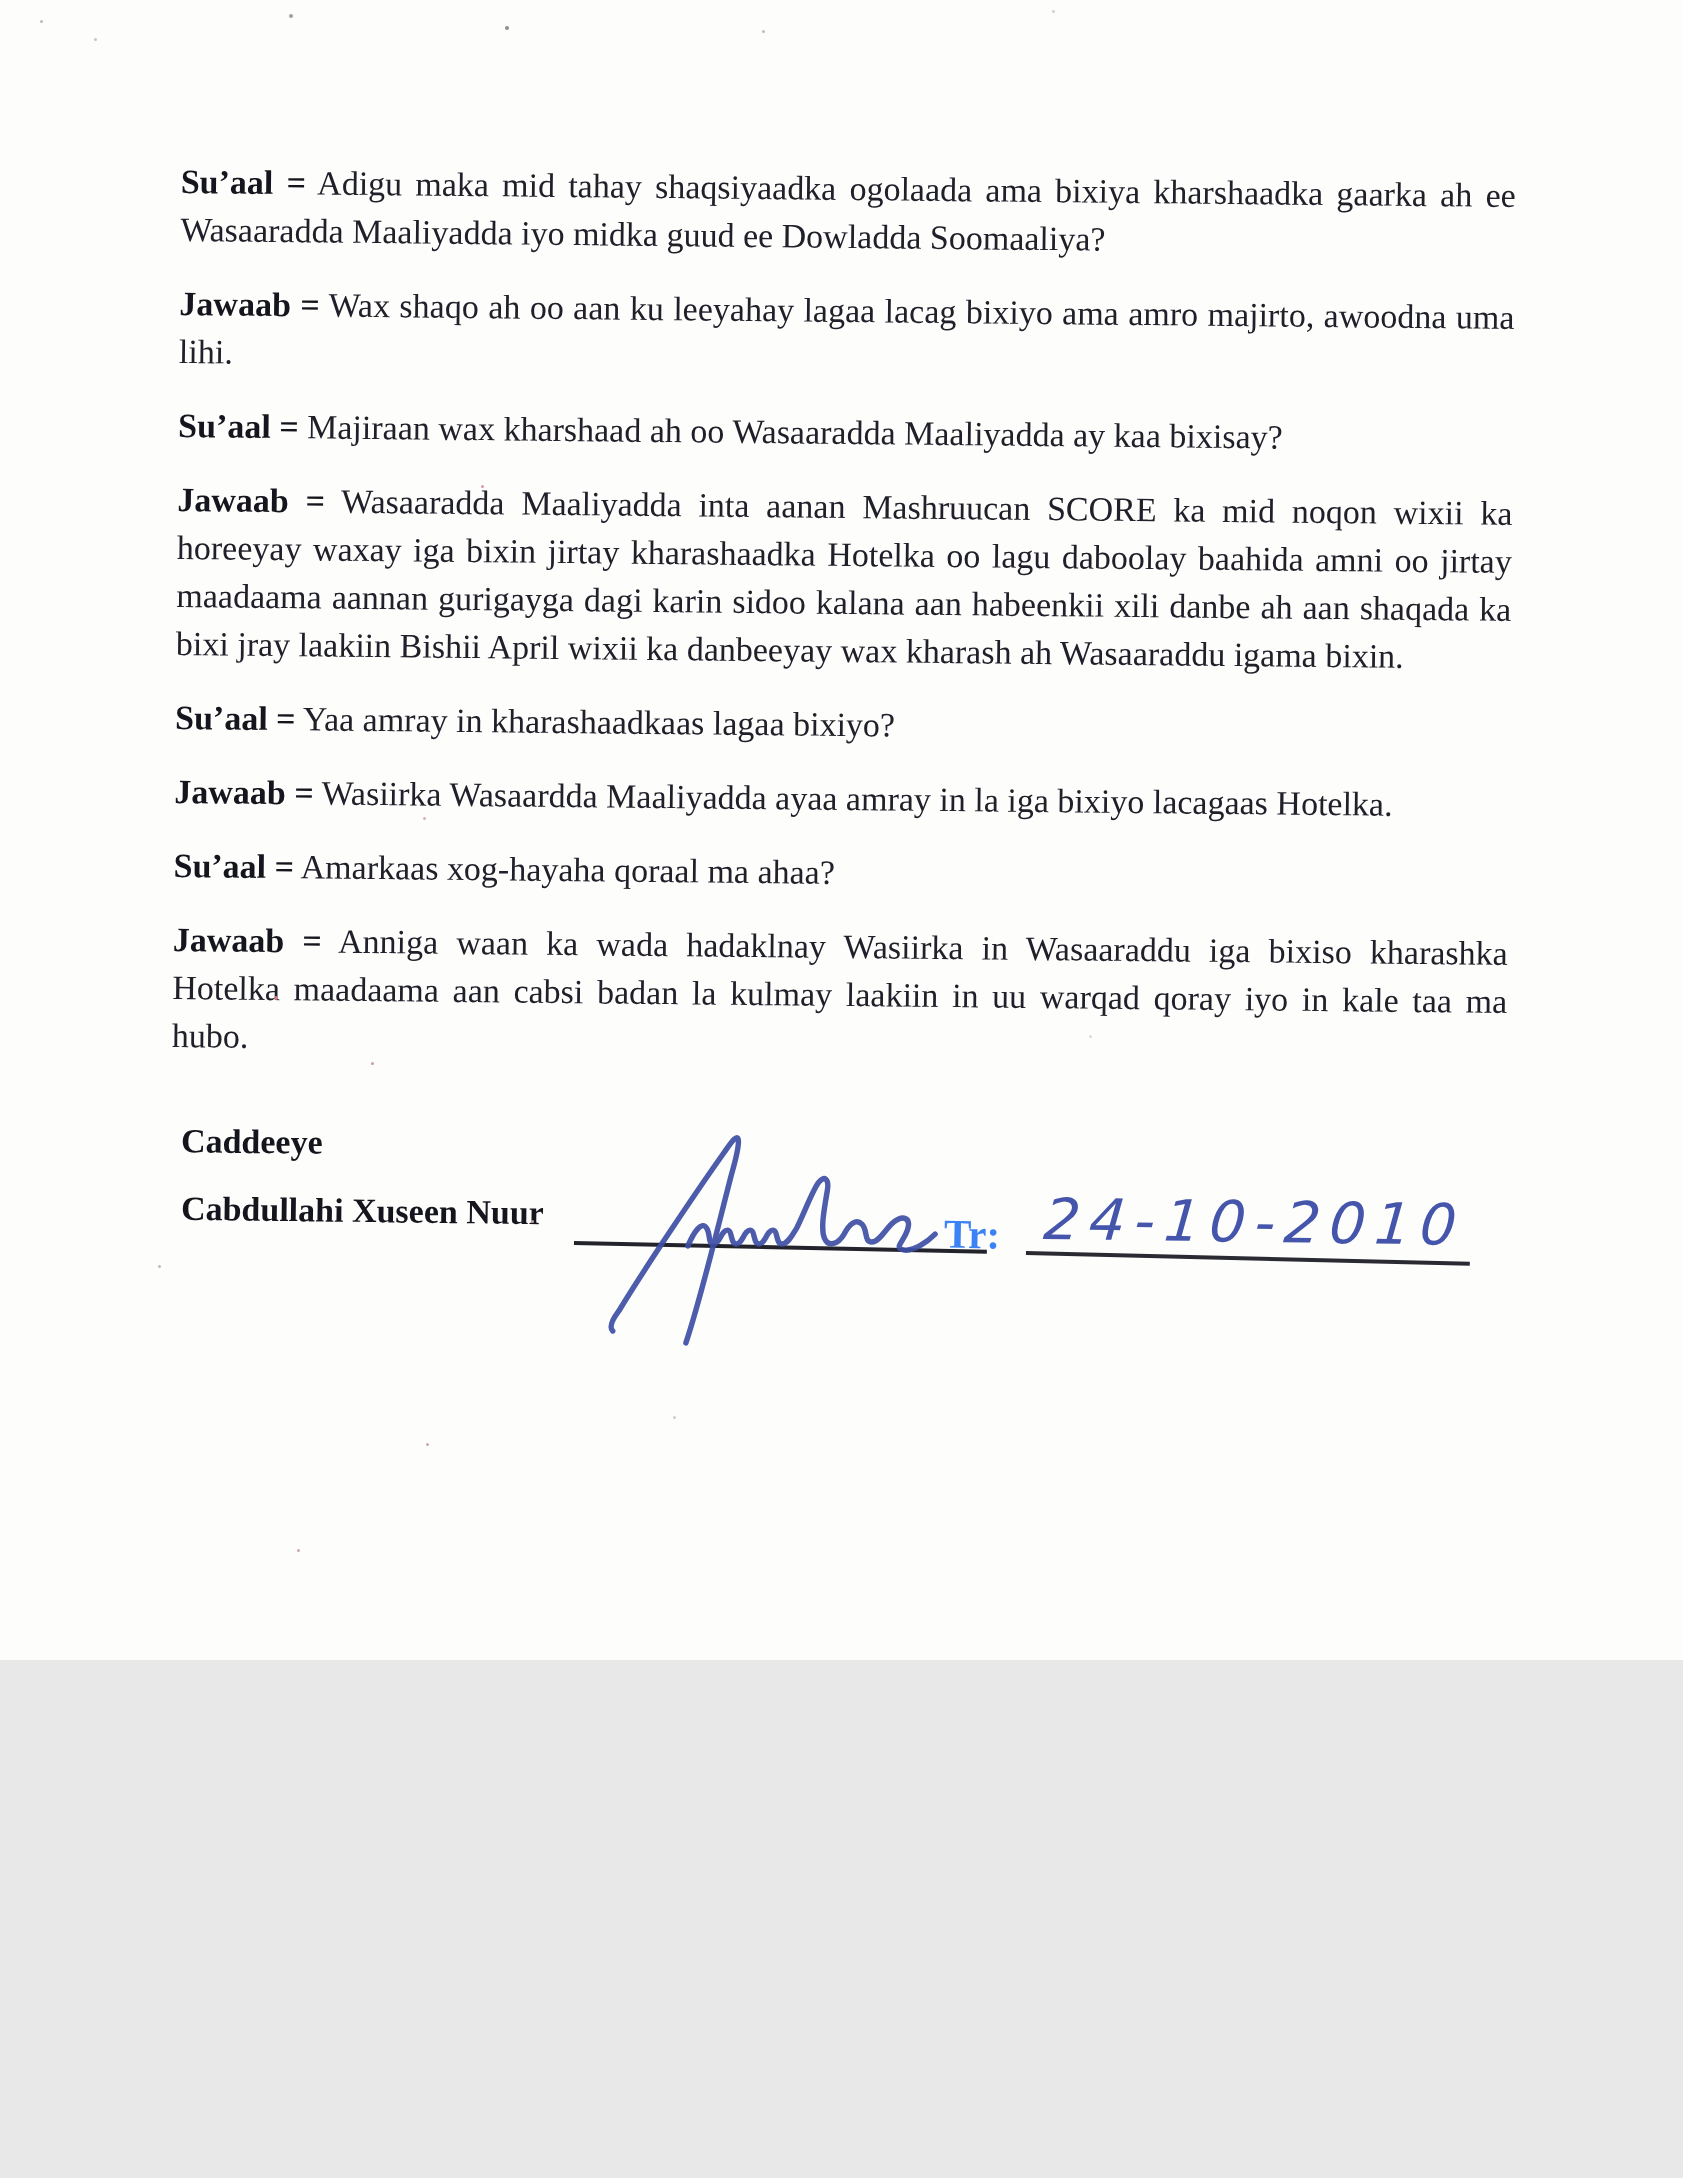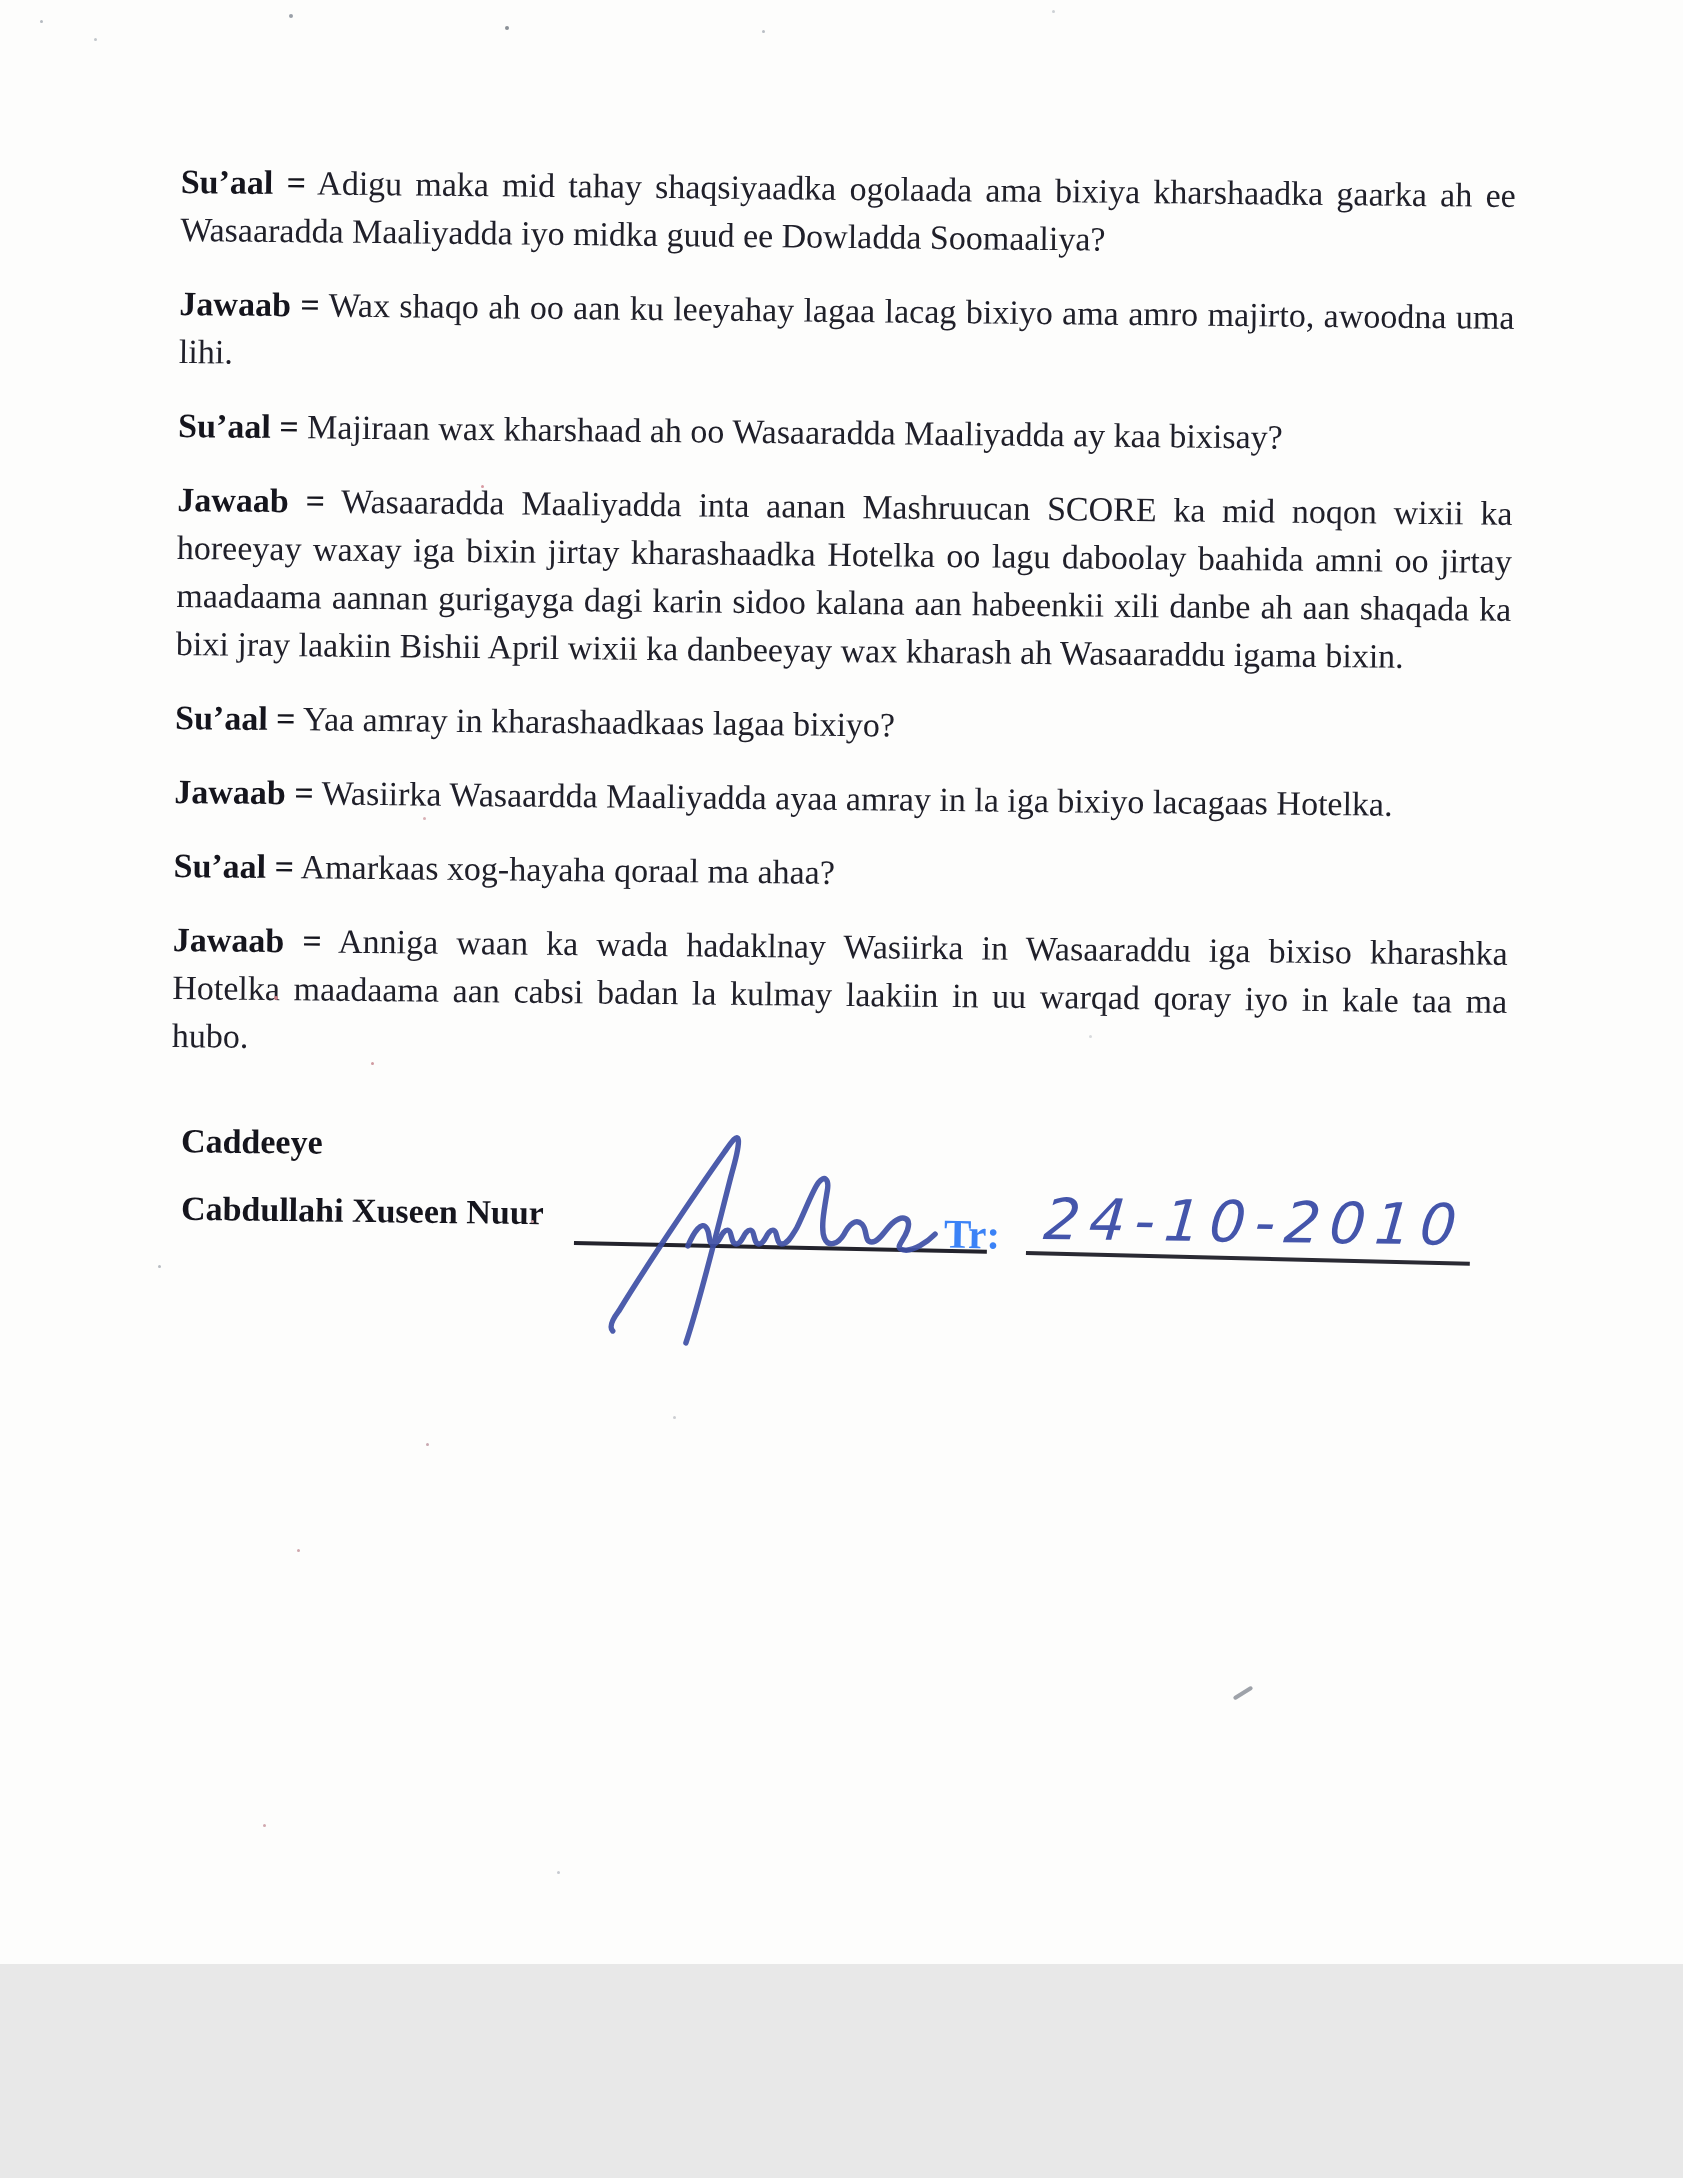--- a/index.html
+++ b/index.html
@@ -1,18 +1,18 @@
 <!DOCTYPE html>
 <html><head>
 <meta charset="utf-8">
 <style>
   html,body{margin:0;padding:0;background:#e8e8e8;}
   .page{
     position:relative;
-    width:1683px;height:1964px;
+    width:1683px;height:1660px;
     background:#fdfdfc;
     overflow:hidden;
     font-family:"Liberation Serif", serif;
     color:#1e1e27;
   }
   
   .doc-text{
     position:absolute;
     left:181px;top:158px;width:1335px;
     transform:rotate(0.6deg);

